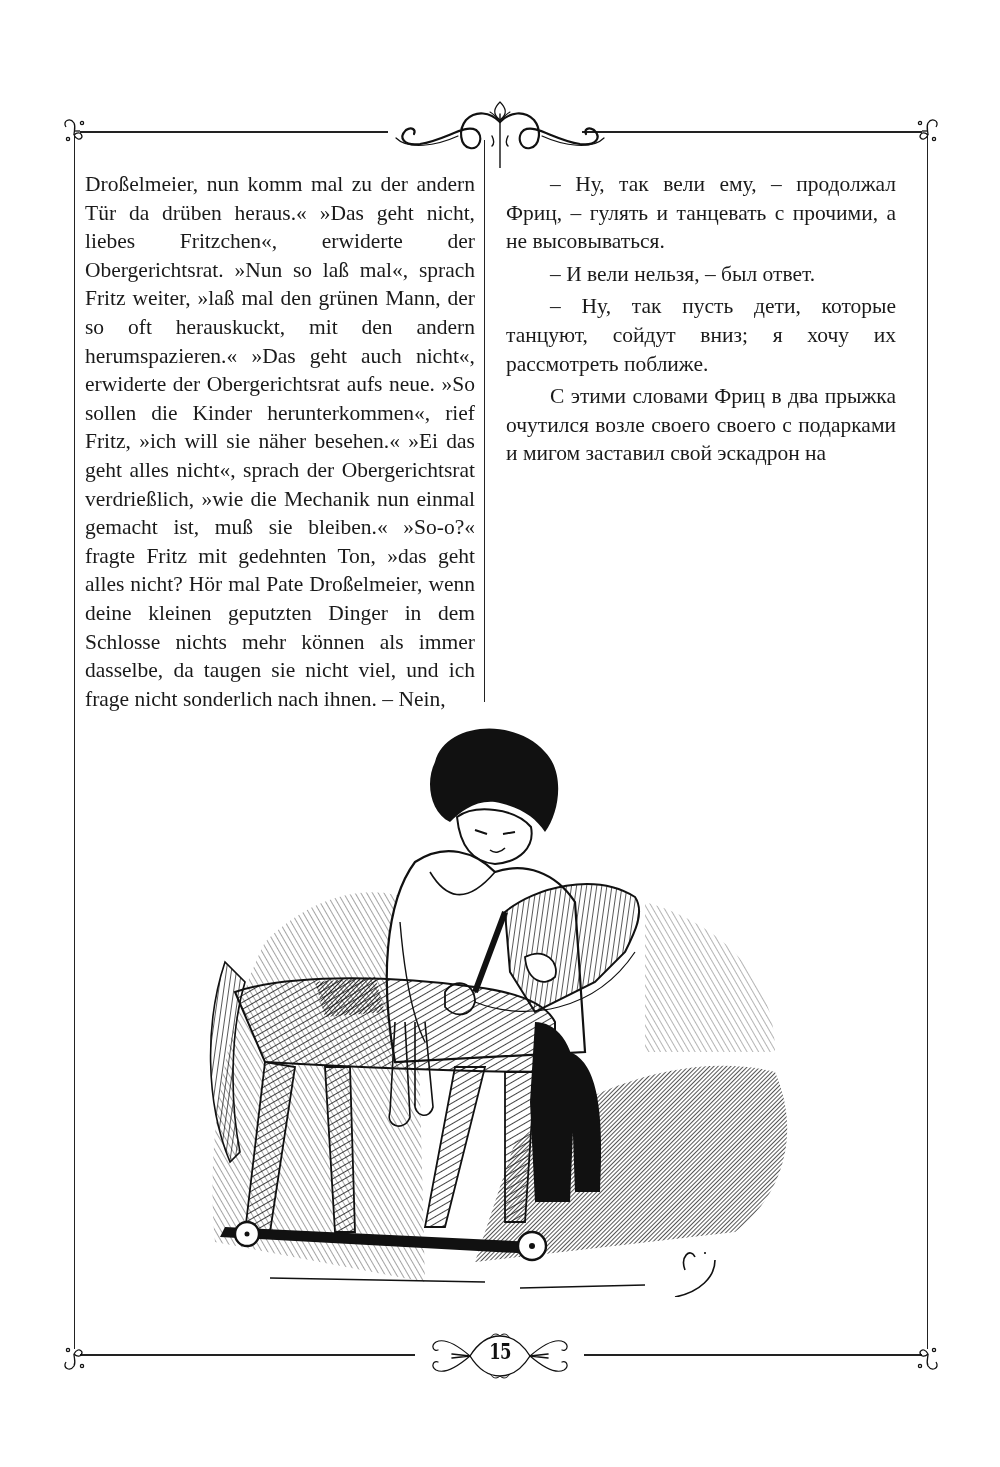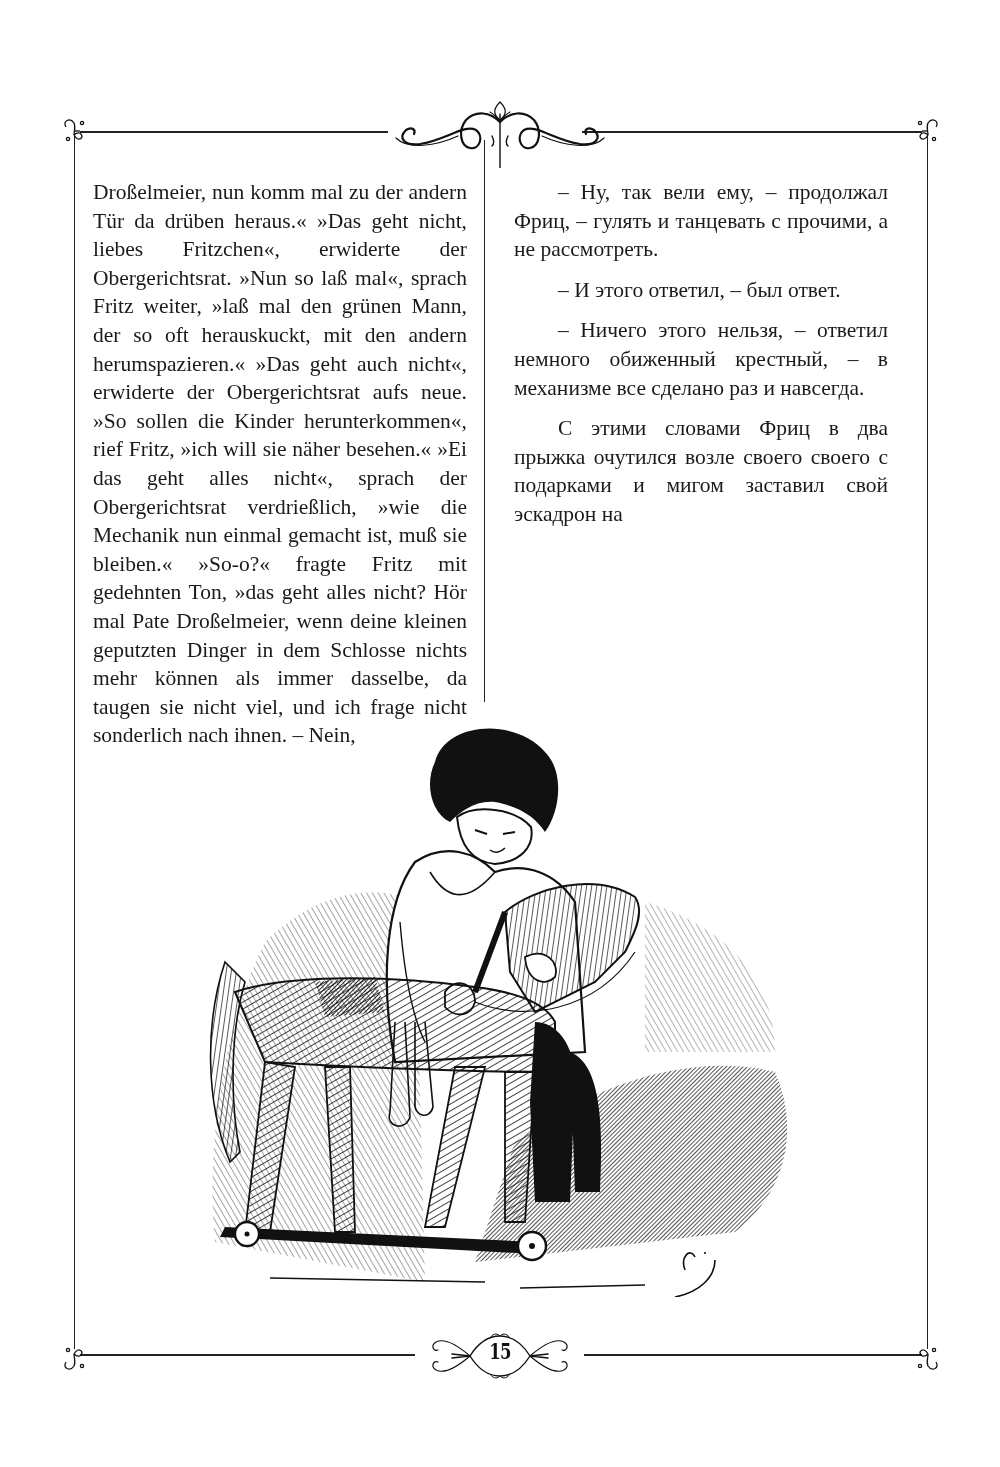--- a/index.html
+++ b/index.html
@@ -7,21 +7,21 @@
   .page { position: absolute; left: 0; top: 0; width: 1000px; height: 1467px; }
   .frame-line { position: absolute; background: #222; }
   .col {
     position: absolute; top: 166px; width: 398px;
     font-family: "Liberation Serif", "DejaVu Serif", serif;
     font-size: 21.5px; line-height: 28.6px; text-align: justify;
     hyphens: manual;
   }
   .col-left { left: 81px; }
   .col-right { left: 502px; width: 398px; }
-  .col p { margin: 12px; }
+  .col p { margin: 4px; }
   .col-right p { text-indent: 44px; }
   .col-left p { text-indent: 0; }
   .ornament { position: absolute; }
   .illustration { position: absolute; left: 175px; top: 722px; width: 660px; height: 575px; }
   .page-number {
     position: absolute; left: 460px; top: 1333px; width: 80px; text-align: center;
     font-family: "DejaVu Serif", serif; font-weight: bold; font-size: 22px; line-height: 36px;
     letter-spacing: -1px; color: #111; transform: scaleX(0.75);
   }
 </style>
@@ -100,23 +100,23 @@
       <path d="M148 28 L130 30 L148 32" stroke-width="1.6"></path>
     </g>
   </svg>
   <div class="page-number">15</div>
 
   <div class="col col-left">
     <p>Droßelmeier, nun komm mal zu der andern Tür da drüben heraus.« »Das geht nicht, liebes Fritzchen«, erwiderte der Obergerichtsrat. »Nun so laß mal«, sprach Fritz weiter, »laß mal den grünen Mann, der so oft herauskuckt, mit den andern herumspazieren.« »Das geht auch nicht«, erwiderte der Obergerichtsrat aufs neue. »So sollen die Kinder herunterkommen«, rief Fritz, »ich will sie näher besehen.« »Ei das geht alles nicht«, sprach der Obergerichtsrat verdrießlich, »wie die Mechanik nun einmal gemacht ist, muß sie bleiben.« »So-o?« fragte Fritz mit gedehnten Ton, »das geht alles nicht? Hör mal Pate Droßelmeier, wenn deine kleinen geputzten Dinger in dem Schlosse nichts mehr können als immer dasselbe, da taugen sie nicht viel, und ich frage nicht sonderlich nach ihnen. – Nein,</p>
   </div>
 
   <div class="col col-right">
-    <p>– Ну, так вели ему, – продолжал Фриц, – гулять и танцевать с прочими, а не рассмотреть.</p>
-    <p>– И этого ответил, – был ответ.</p>
-    <p>– Ничего этого нельзя, – ответил немного обиженный крестный, – в механизме все сделано раз и навсегда.</p>
+    <p>– Ну, так вели ему, – продолжал Фриц, – гулять и танцевать с прочими, а не высовываться.</p>
+    <p>– И вели нельзя, – был ответ.</p>
+    <p>– Ну, так пусть дети, которые танцуют, сойдут вниз; я хочу их рассмотреть поближе.</p>
     <p>С этими словами Фриц в два прыжка очутился возле своего своего с подарками и мигом заставил свой эскадрон на</p>
   </div>
 
   <svg class="illustration" viewBox="0 0 660 575" preserveAspectRatio="none">
     <defs>
       <pattern id="hatch" width="6" height="6" patternUnits="userSpaceOnUse" patternTransform="rotate(60)">
         <line x1="0" y1="0" x2="0" y2="6" stroke="#111" stroke-width="1.6"></line>
       </pattern>
       <pattern id="hatch2" width="5" height="5" patternUnits="userSpaceOnUse" patternTransform="rotate(-30)">
         <line x1="0" y1="0" x2="0" y2="5" stroke="#111" stroke-width="1.4"></line>

